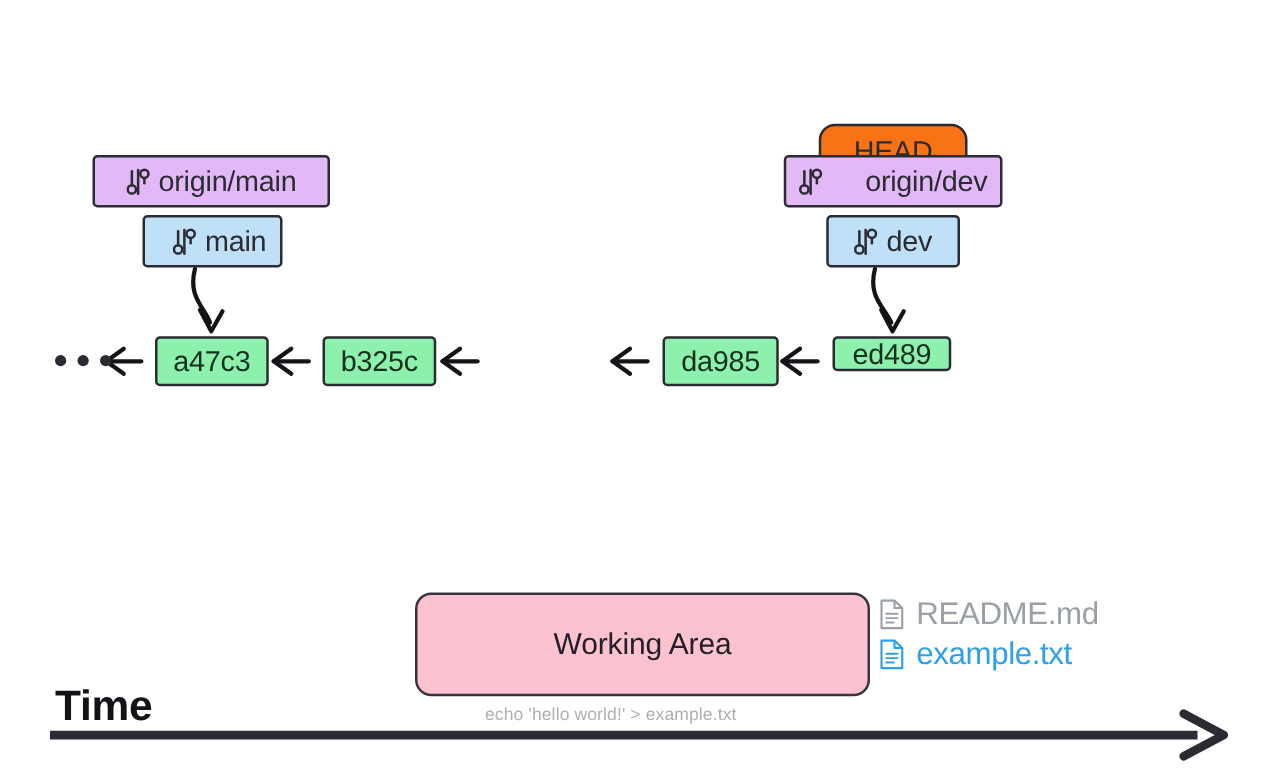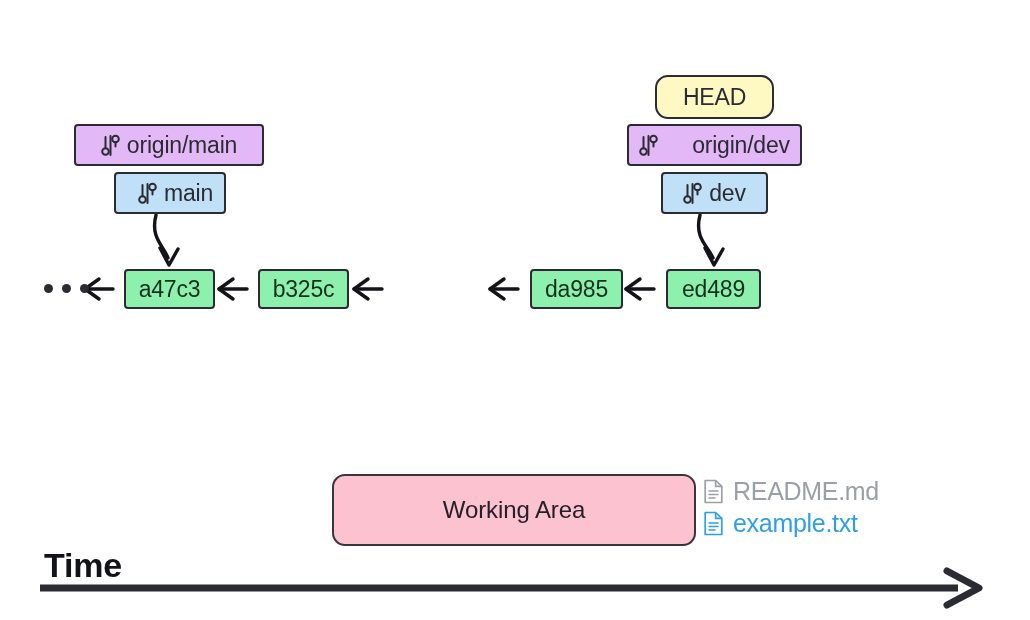--- a/index.html
+++ b/index.html
@@ -33,21 +33,21 @@
     border-radius: 4px;
     font-size: 23px;
     letter-spacing: -0.2px;
     white-space: nowrap;
     line-height: 1;
   }
   .node .label { display: inline-block; }
 
   .ref-purple { background: #e3b8f7; color: #2b2b33; }
   .ref-blue   { background: #bfe0f7; color: #2b2b33; }
-  .ref-head   { background: #fef9c3; color: #2b2b33; border-radius: 13px; }
+  .ref-head   { background: #f97316; color: #2b2b33; border-radius: 13px; margin-top: 24px; }
   .commit     { background: #8ef0ad; color: #12301d; font-size: 23px; }
 
   .branch-icon {
     width: 19px;
     height: 23px;
     margin-right: 7px;
     flex: 0 0 auto;
     display: inline-block;
     vertical-align: middle;
   }
@@ -228,26 +228,26 @@
 
   <div class="node commit" style="left:124px; top:269px; width:91px; height:40px;">
     <span class="label">a47c3</span>
   </div>
   <div class="node commit" style="left:258px; top:269px; width:91px; height:40px;">
     <span class="label">b325c</span>
   </div>
   <div class="node commit" style="left:530px; top:269px; width:93px; height:40px;">
     <span class="label">da985</span>
   </div>
-  <div class="node commit" style="left:666px; top:269px; width:95px; height:40px;text-align:center;">
+  <div class="node commit" style="left:666px; top:269px; width:95px; height:28px;text-align:center;">
     <span class="label">ed489</span>
   </div>
 
 
-  <div class="area area-working" style="left:332px; top:474px; width:364px; height:72px;">
+  <div class="area area-working" style="left:332px; top:474px; width:364px; height:83px;">
     <span class="label">Working Area</span>
   </div>
 
   <div class="file-row file-muted" style="left:703px; top:477px;">
     <span class="file-icon">
       <svg viewBox="0 0 21 25" xmlns="http://www.w3.org/2000/svg">
         <path d="M 2.2 1.5 L 12.6 1.5 L 18.8 7.4 L 18.8 23.5 L 2.2 23.5 Z" fill="#ffffff" stroke="currentColor" stroke-width="1.7" stroke-linejoin="round"></path>
         <path d="M 12.6 1.5 L 12.6 7.4 L 18.8 7.4" fill="none" stroke="currentColor" stroke-width="1.7" stroke-linejoin="round"></path>
         <path d="M 6 12 L 15 12 M 6 15.5 L 15 15.5 M 6 19 L 12 19" stroke="currentColor" stroke-width="1.5" stroke-linecap="round"></path>
       </svg>
@@ -261,14 +261,15 @@
         <path d="M 2.2 1.5 L 12.6 1.5 L 18.8 7.4 L 18.8 23.5 L 2.2 23.5 Z" fill="#ffffff" stroke="currentColor" stroke-width="1.7" stroke-linejoin="round"></path>
         <path d="M 12.6 1.5 L 12.6 7.4 L 18.8 7.4" fill="none" stroke="currentColor" stroke-width="1.7" stroke-linejoin="round"></path>
         <path d="M 6 12 L 15 12 M 6 15.5 L 15 15.5 M 6 19 L 12 19" stroke="currentColor" stroke-width="1.5" stroke-linecap="round"></path>
       </svg>
     </span>
     <span class="label">example.txt</span>
   </div>
 
   <div class="time-label" style="left:44px; top:546px;">Time</div>
 
+  <div class="cmd-text" style="left:388px; top:563px;">echo 'hello world!' &gt; example.txt</div>
 
 </div>
 
 </body></html>

